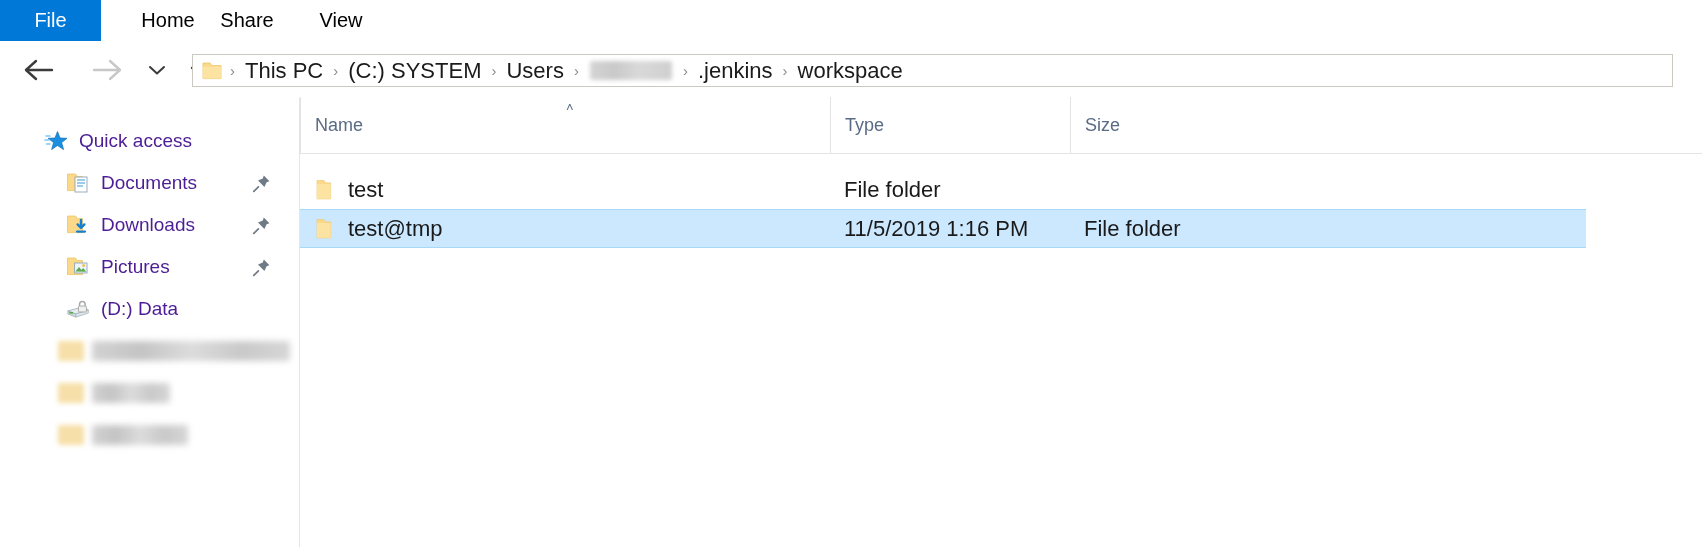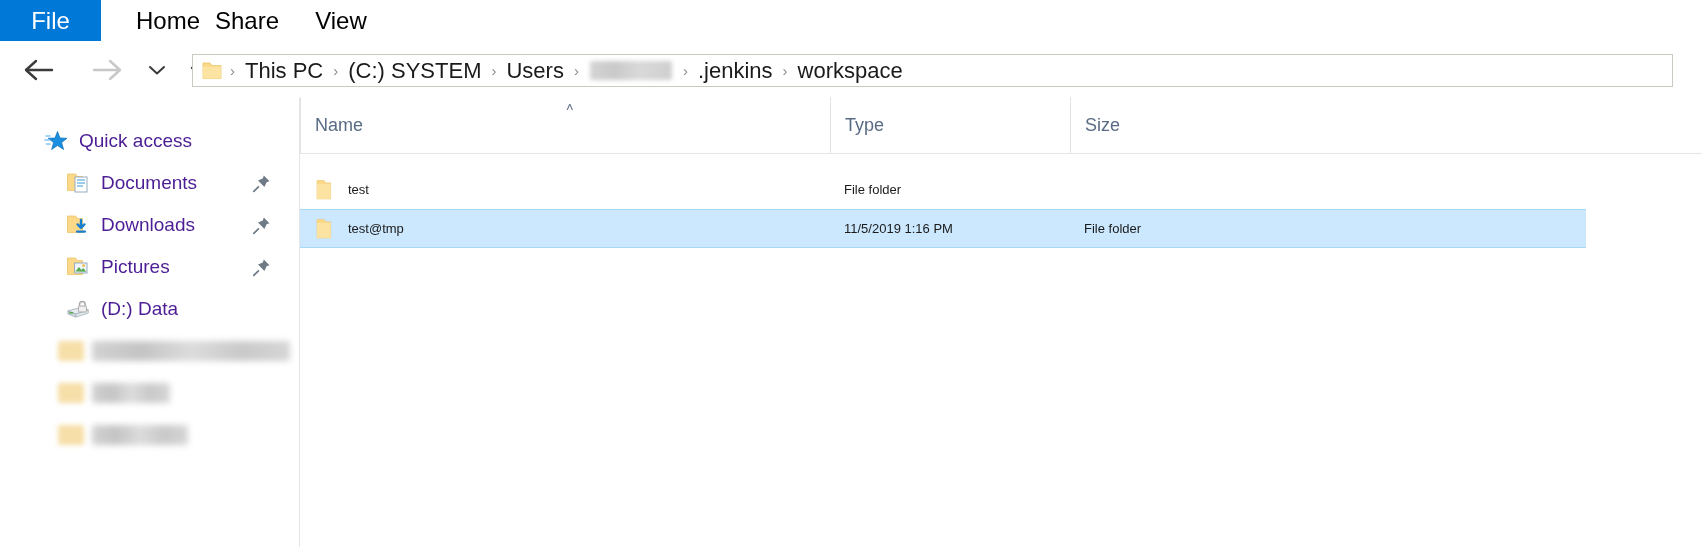--- a/index.html
+++ b/index.html
@@ -24,21 +24,21 @@
     left: 0; top: 0;
     width: 1702px; height: 41px;
     display: flex;
     align-items: stretch;
     background: #ffffff;
   }
   .ribbon-tab {
     display: flex;
     align-items: center;
     justify-content: center;
-    font-size: 24px;
+    font-size: 20px;
     color: #000000;
     cursor: default;
     white-space: nowrap;
     text-align: right;
   }
   #tab-file {
     width: 101px;
     background: #0078d7;
     color: #ffffff;
   }
@@ -216,21 +216,21 @@
     cursor: default;
   }
   .file-row.selected {
     background: #cce8ff;
     border-top: 1px solid #a8d8f8;
     border-bottom: 1px solid #a8d8f8;
   }
   .cell {
     display: flex;
     align-items: center;
-    font-size: 13px;
+    font-size: 22px;
     color: #1a1a1a;
     padding-left: 14px;
     white-space: nowrap;
     overflow: hidden;
   }
   .cell-name { width: 530px; }
   .cell-date { width: 240px; }
   .cell-type { width: 240px; text-align: right; }
   .cell-size { width: 276px; }
   .cell-name .row-folder-icon { margin-right: 14px; display: flex; }

